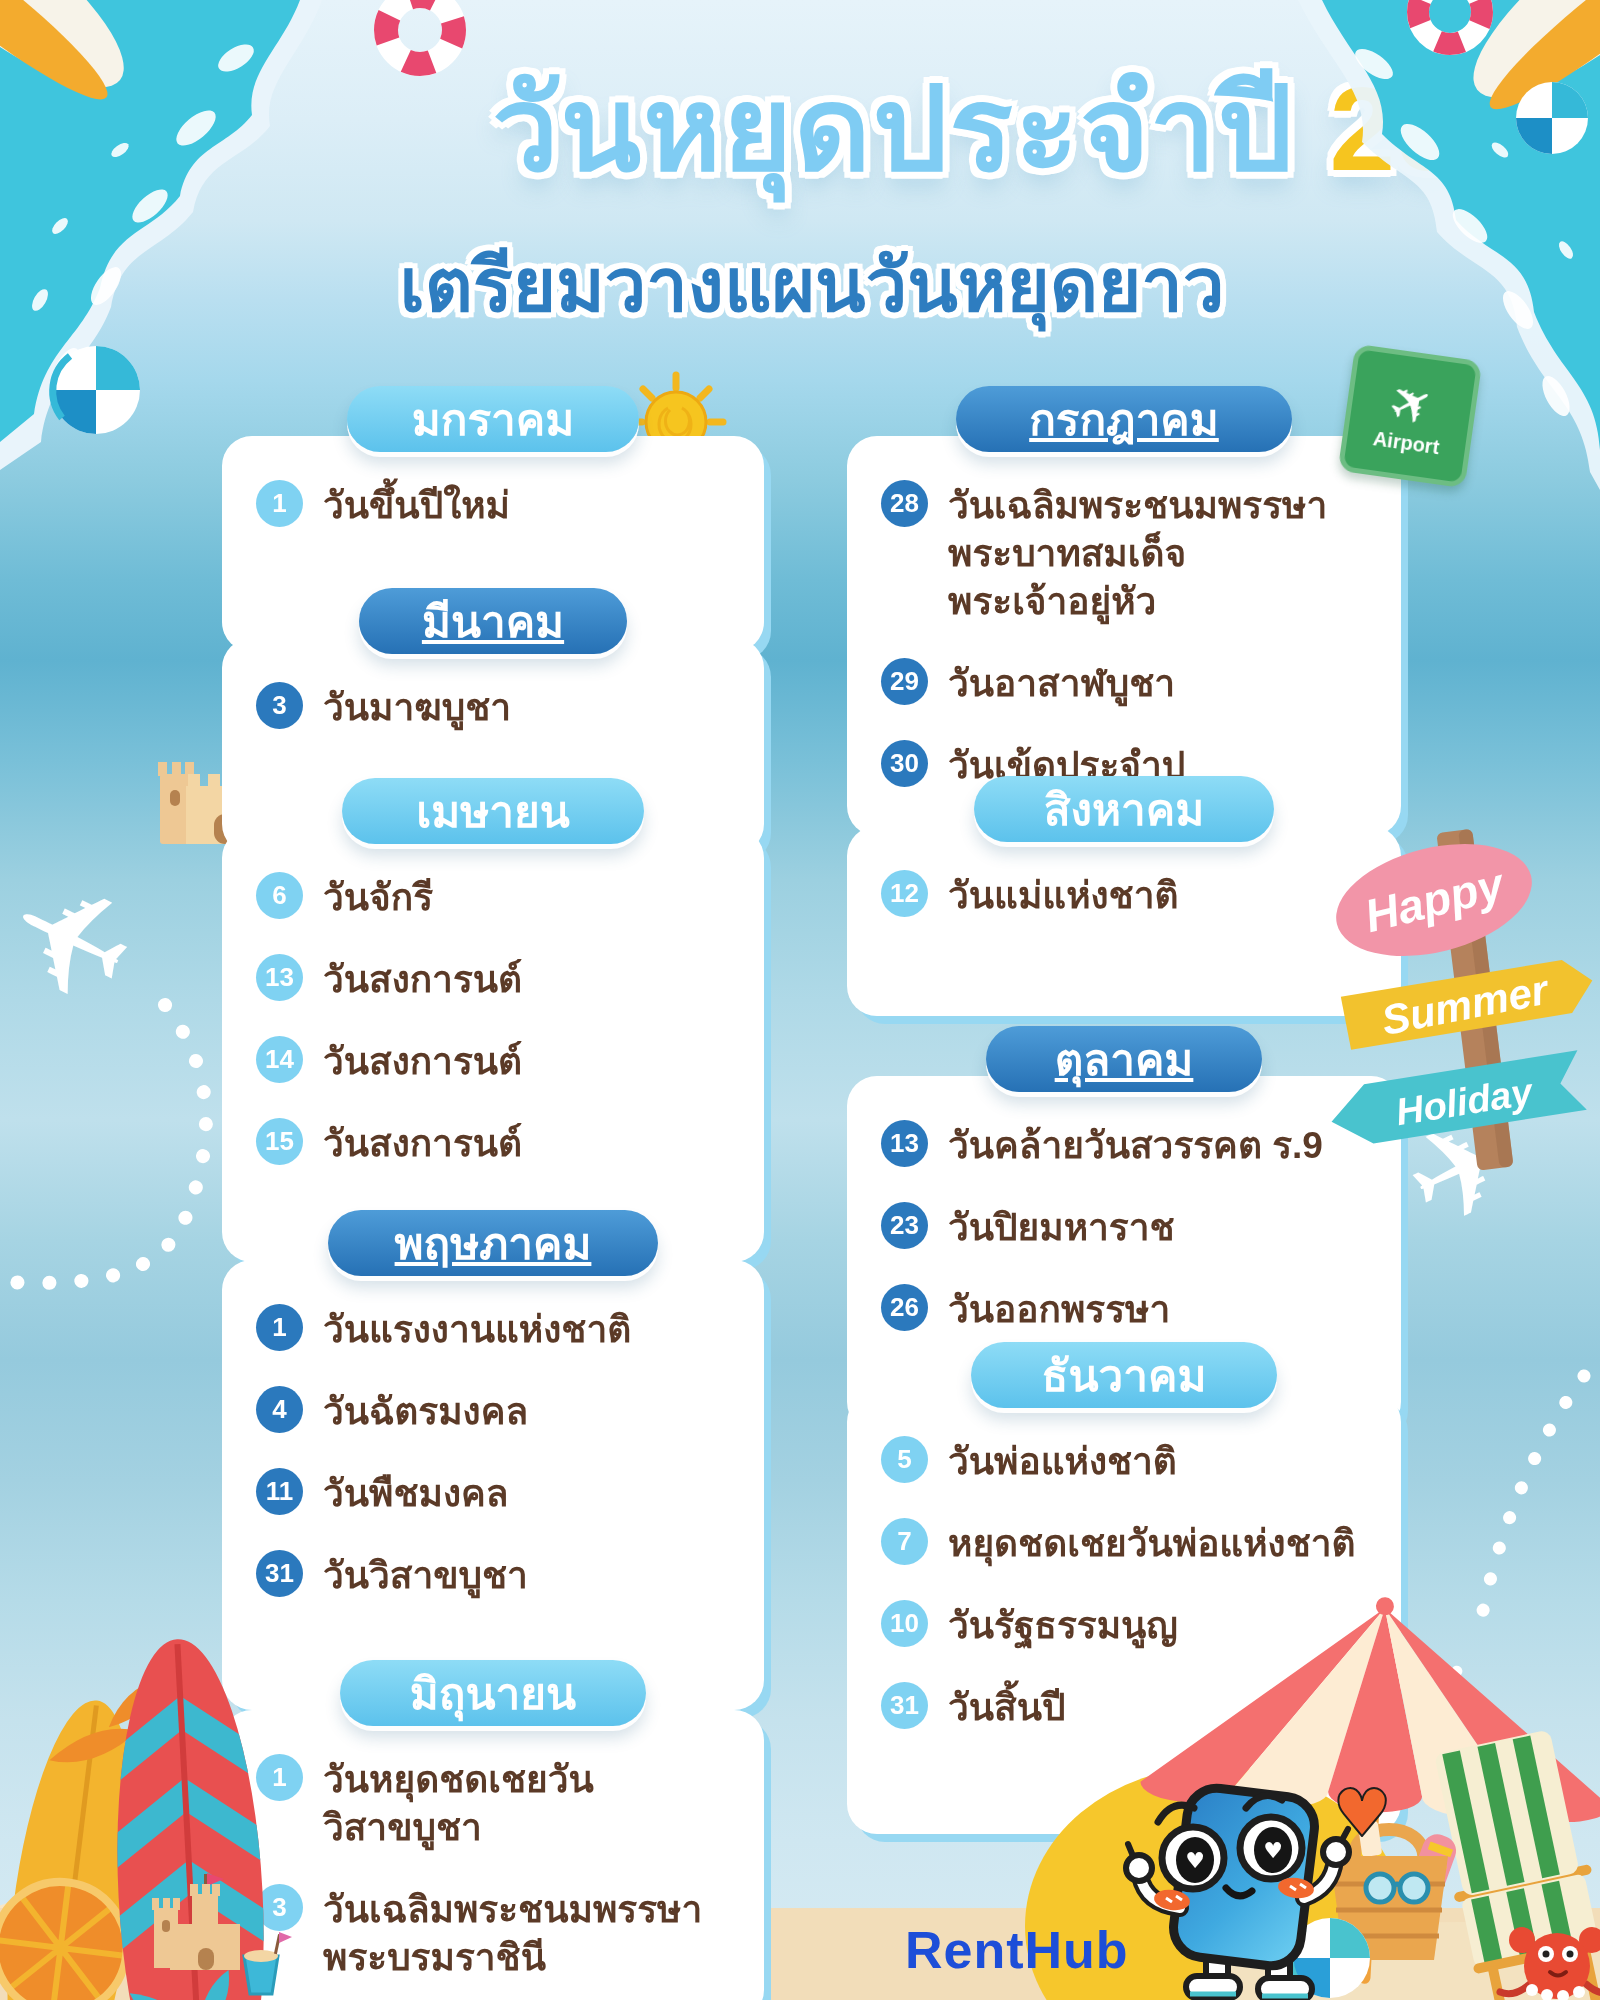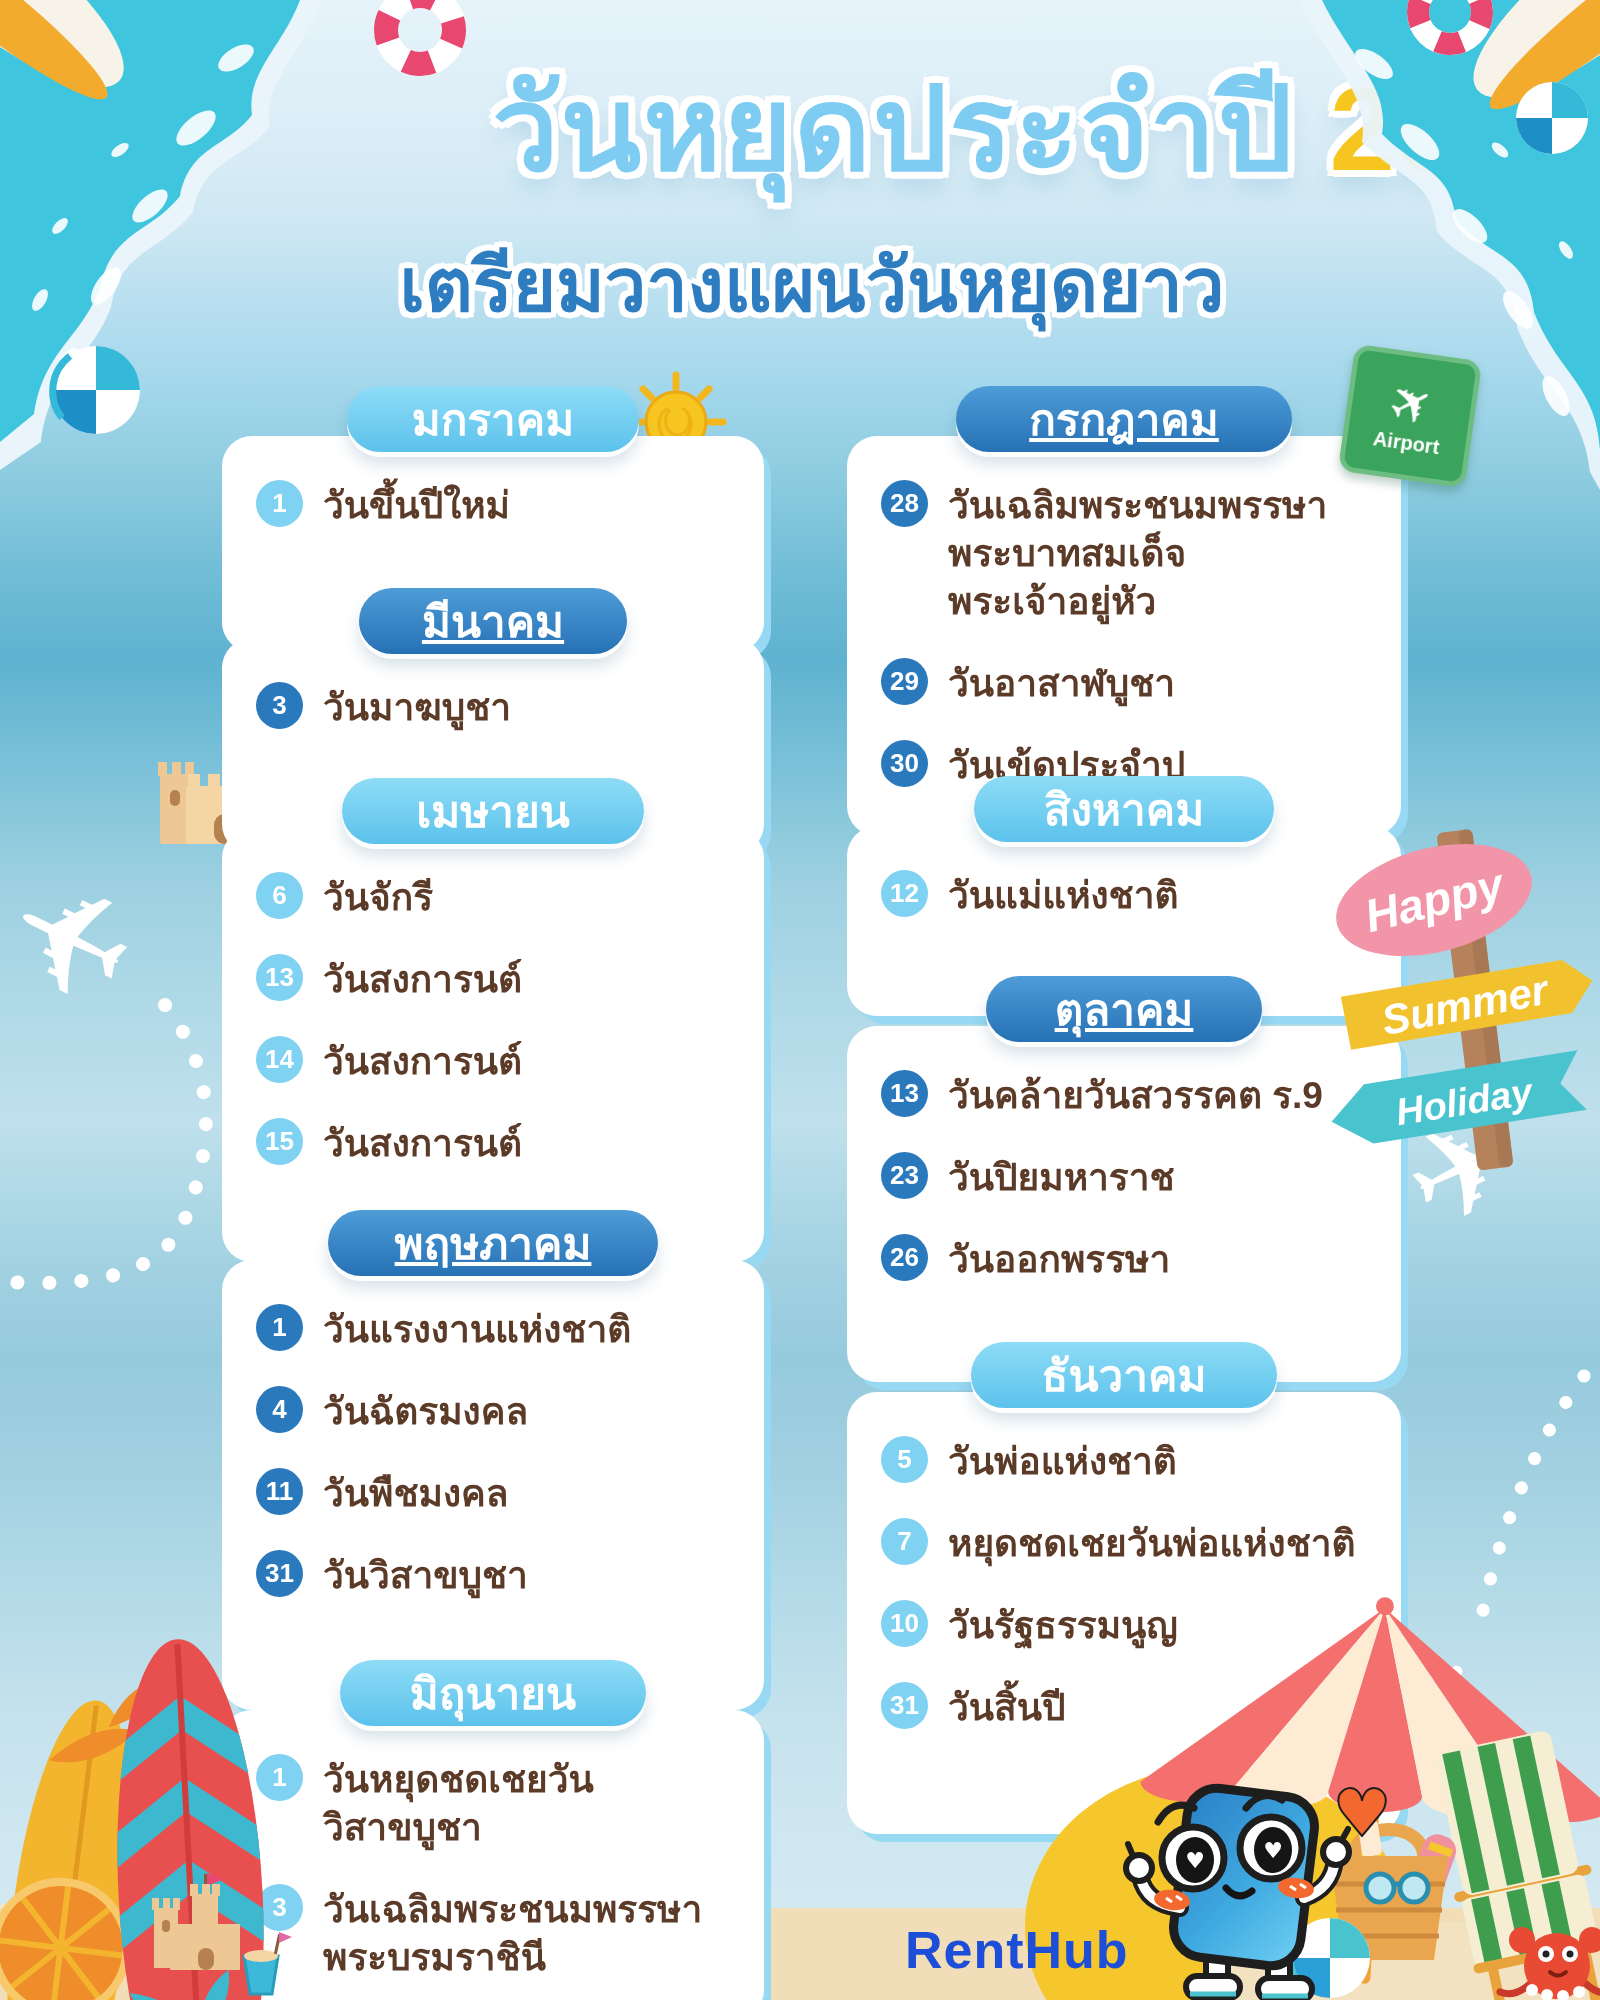--- a/index.html
+++ b/index.html
@@ -311,21 +311,21 @@
   <section class="month light col-right" style="top:766px">
     <div class="pill" style="width:300px">สิงหาคม</div>
     <div class="card" style="min-height:120px">
       <div class="row">
         <div class="day">12</div>
         <div class="holiday">วันแม่แห่งชาติ</div>
       </div>
     </div>
   </section>
 
-  <section class="month dark col-right" style="top:966px">
+  <section class="month dark col-right" style="top:1016px">
     <div class="pill" style="width:276px">ตุลาคม</div>
     <div class="card" style="min-height:286px">
       <div class="row">
         <div class="day">13</div>
         <div class="holiday">วันคล้ายวันสวรรคต ร.9</div>
       </div>
       <div class="row">
         <div class="day">23</div>
         <div class="holiday">วันปิยมหาราช</div>
       </div>

